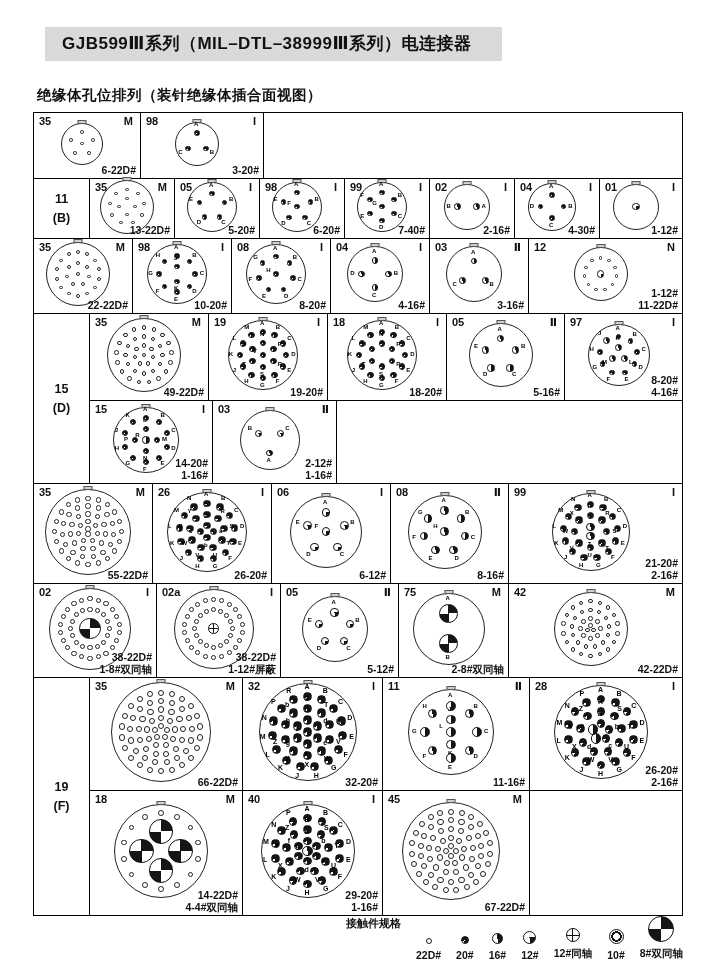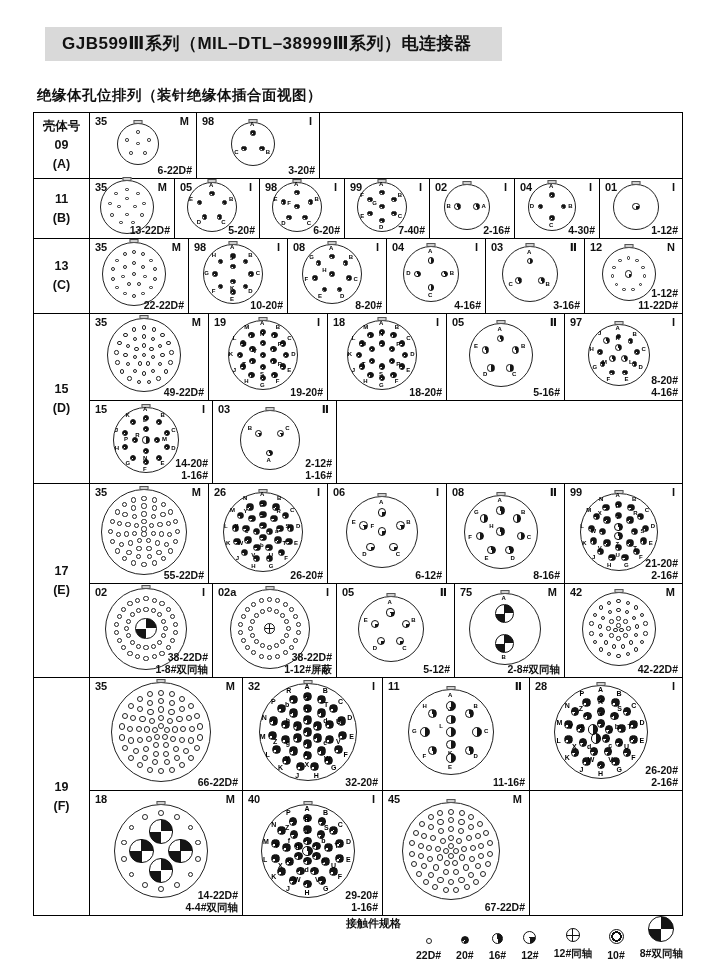--- a/index.html
+++ b/index.html
@@ -63,25 +63,20 @@
   .lgsym{position:static;display:block;flex:0 0 auto;}
   .lgtext{font-size:10.5px;font-weight:bold;white-space:nowrap;}
 </style>
 </head>
 <body>
 
 <div class="titlebar">GJB599Ⅲ系列（MIL–DTL–38999Ⅲ系列）电连接器</div>
 <div class="subtitle">绝缘体孔位排列（装针绝缘体插合面视图）</div>
 <div class="tbl" id="insert-table">
     <div class="trow">
-      <div class="rowhead">
-        <div>壳体号</div>
-        <div>09</div>
-        <div>(A)</div>
-      </div>
       <div class="rowcontent">
         <div class="subrow" style="height: 65px;">
           <div class="cell" style="width: 107px;">
             <div class="cid">35</div>
             <div class="cpos">M</div>
             <div class="circle" style="width: 40px; height: 40px;">
               <div class="notch"></div>
               <div class="sym s22D" style="height: 3.6px; width: 3.6px; left: 18.2px; top: 6.6px;"></div>
               <div class="sym s22D" style="height: 3.6px; width: 3.6px; left: 29.2323px; top: 14.6154px;"></div>
               <div class="sym s22D" style="height: 3.6px; width: 3.6px; left: 25.0183px; top: 27.5846px;"></div>
@@ -249,24 +244,20 @@
               <div class="sym s12" style="height: 7.2px; width: 7.2px; left: 18.4px; top: 18.4px;"></div>
             </div>
             <div class="ccap">
               <div class="capline">1-12#</div>
             </div>
           </div>
         </div>
       </div>
     </div>
     <div class="trow">
-      <div class="rowhead">
-        <div>13</div>
-        <div>(C)</div>
-      </div>
       <div class="rowcontent">
         <div class="subrow" style="height: 74px;">
           <div class="cell" style="width: 99px;">
             <div class="cid">35</div>
             <div class="cpos">M</div>
             <div class="circle" style="width: 62px; height: 62px;">
               <div class="notch"></div>
               <div class="sym s22D" style="height: 3.91579px; width: 3.91579px; left: 29.0421px; top: 7.34211px;"></div>
               <div class="sym s22D" style="height: 3.91579px; width: 3.91579px; left: 38.4574px; top: 9.49108px;"></div>
               <div class="sym s22D" style="height: 3.91579px; width: 3.91579px; left: 46.0078px; top: 15.5124px;"></div>
@@ -671,24 +662,20 @@
             <div class="ccap">
               <div class="capline">2-12#</div>
               <div class="capline">1-16#</div>
             </div>
           </div>
           <div class="cell filler"></div>
         </div>
       </div>
     </div>
     <div class="trow">
-      <div class="rowhead">
-        <div>17</div>
-        <div>(E)</div>
-      </div>
       <div class="rowcontent">
         <div class="subrow" style="height: 99px;">
           <div class="cell" style="width: 119px;">
             <div class="cid">35</div>
             <div class="cpos">M</div>
             <div class="circle" style="width: 84px; height: 84px;">
               <div class="notch"></div>
               <div class="sym s22D" style="height: 5.30526px; width: 5.30526px; left: 39.3474px; top: 6.16737px;"></div>
               <div class="sym s22D" style="height: 5.30526px; width: 5.30526px; left: 49.6006px; top: 7.79131px;"></div>
               <div class="sym s22D" style="height: 5.30526px; width: 5.30526px; left: 58.8501px; top: 12.5042px;"></div>

